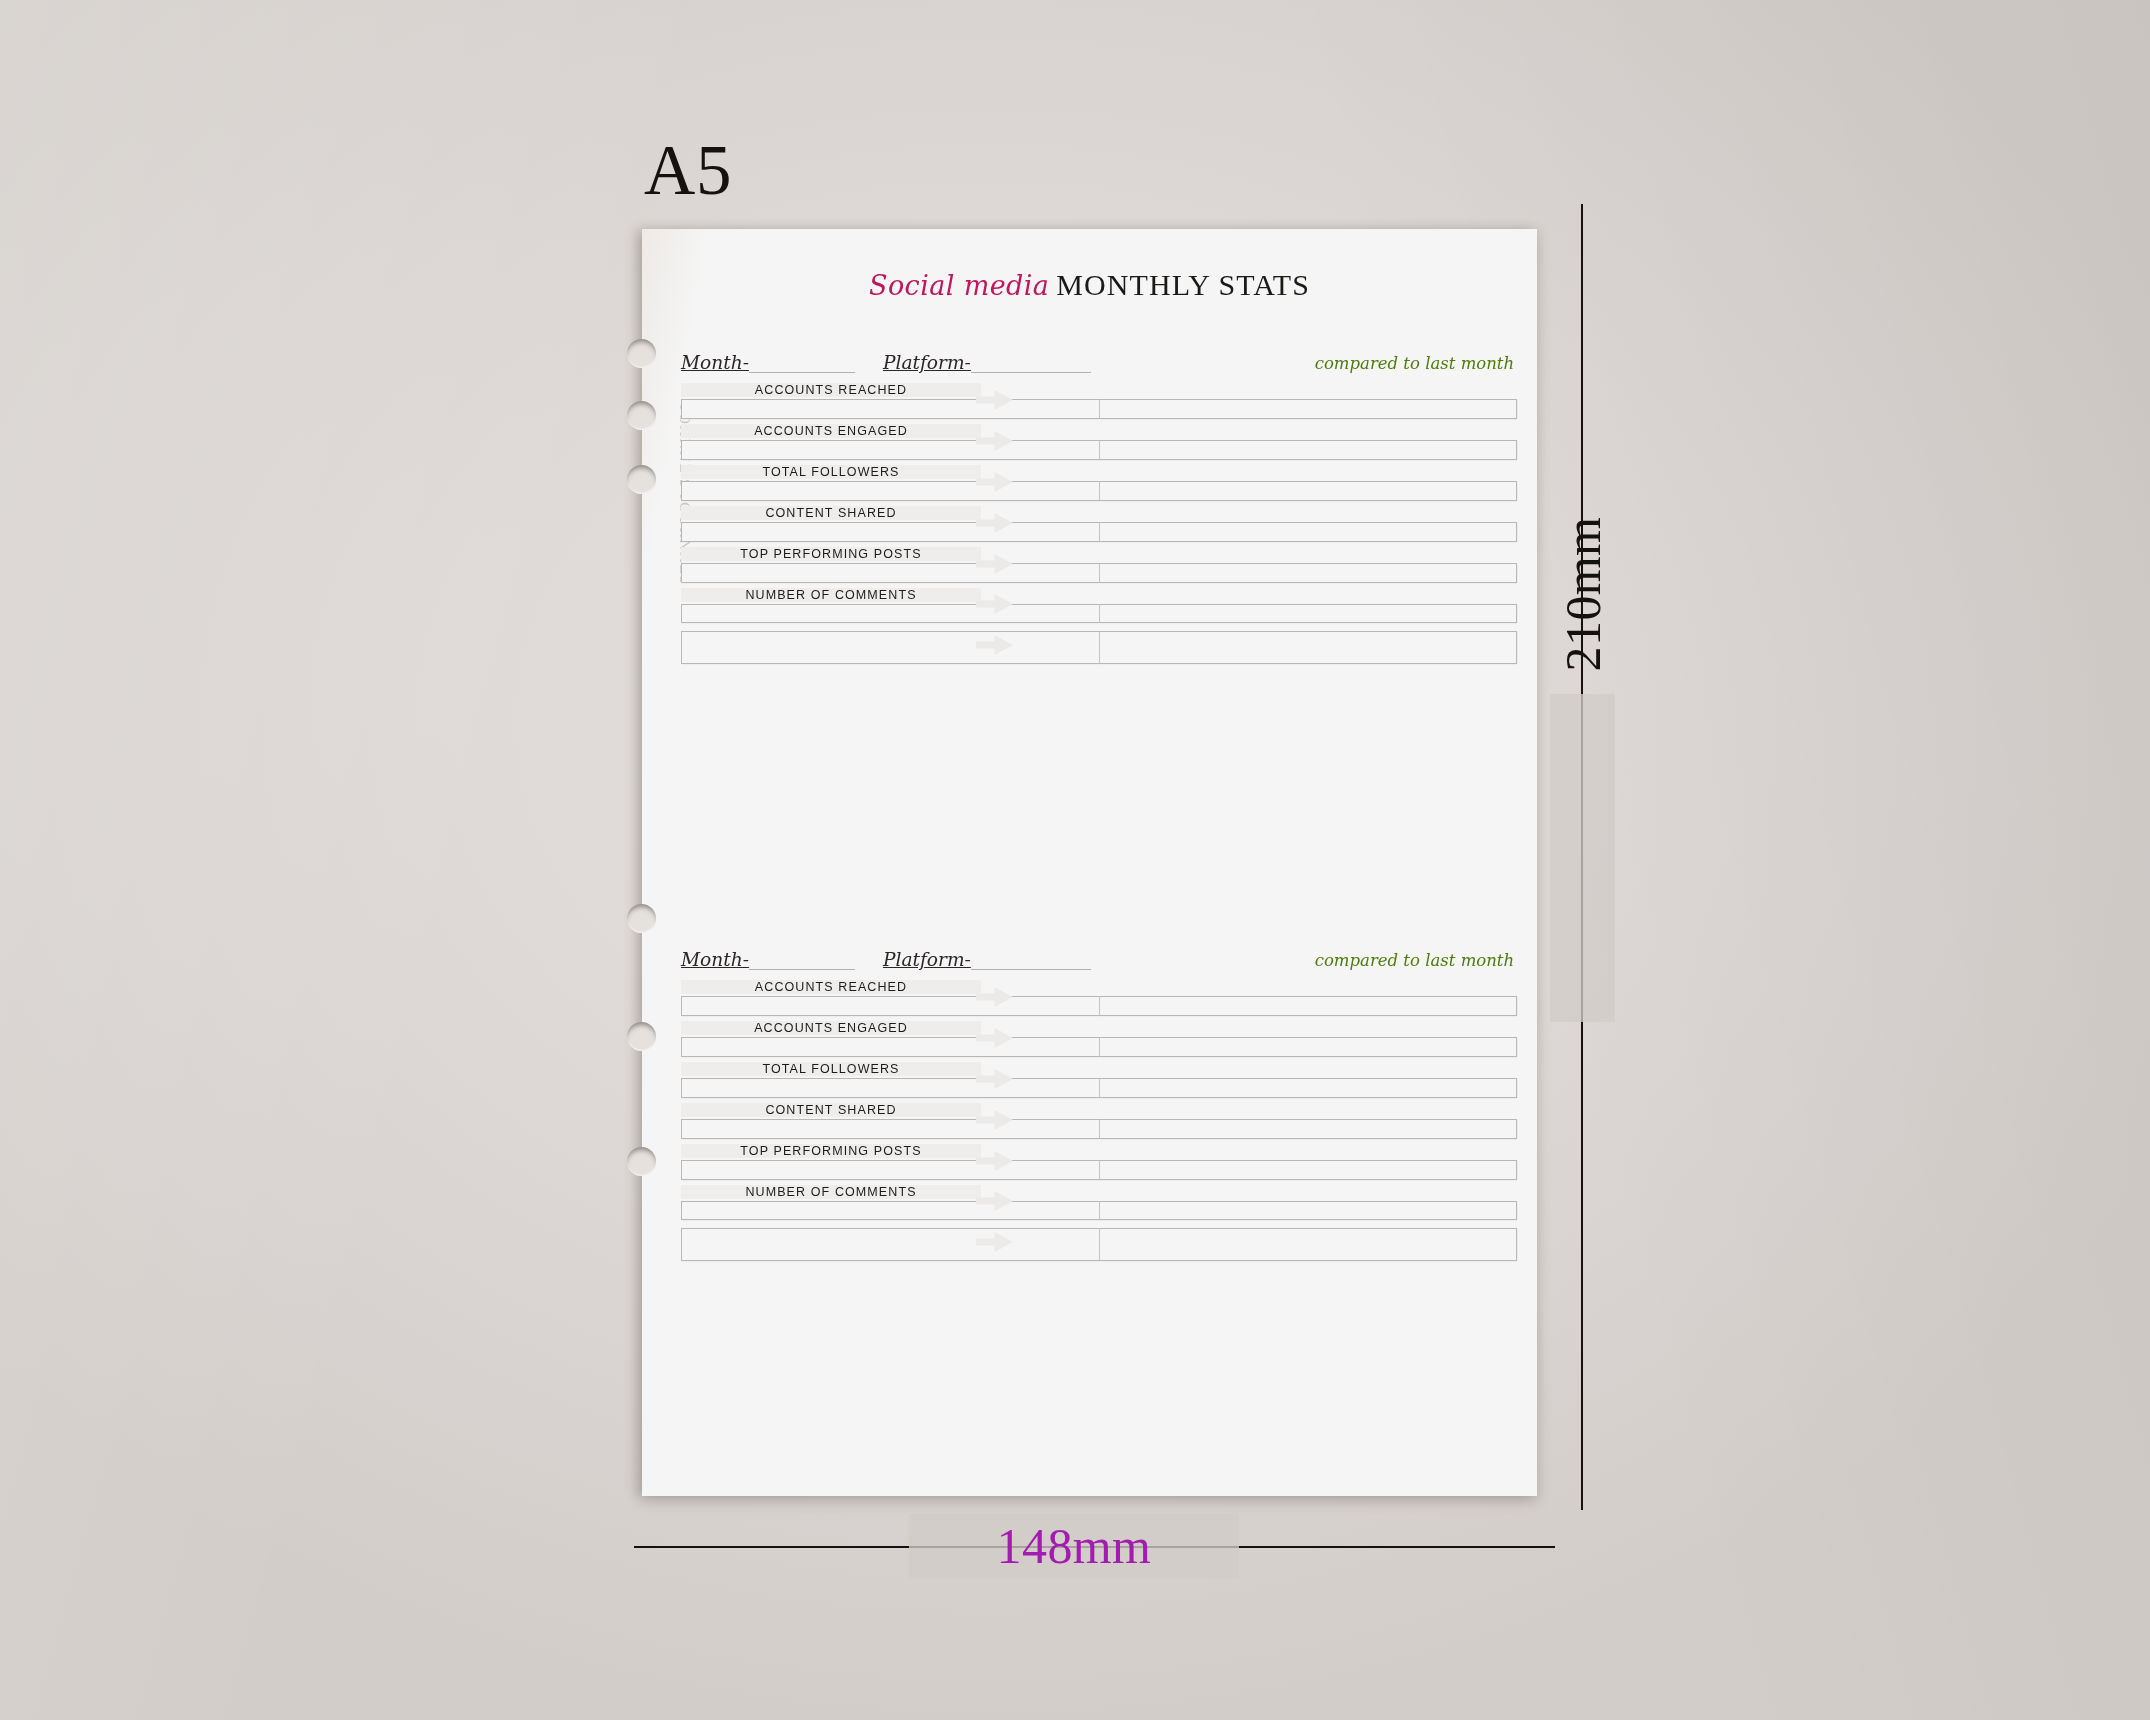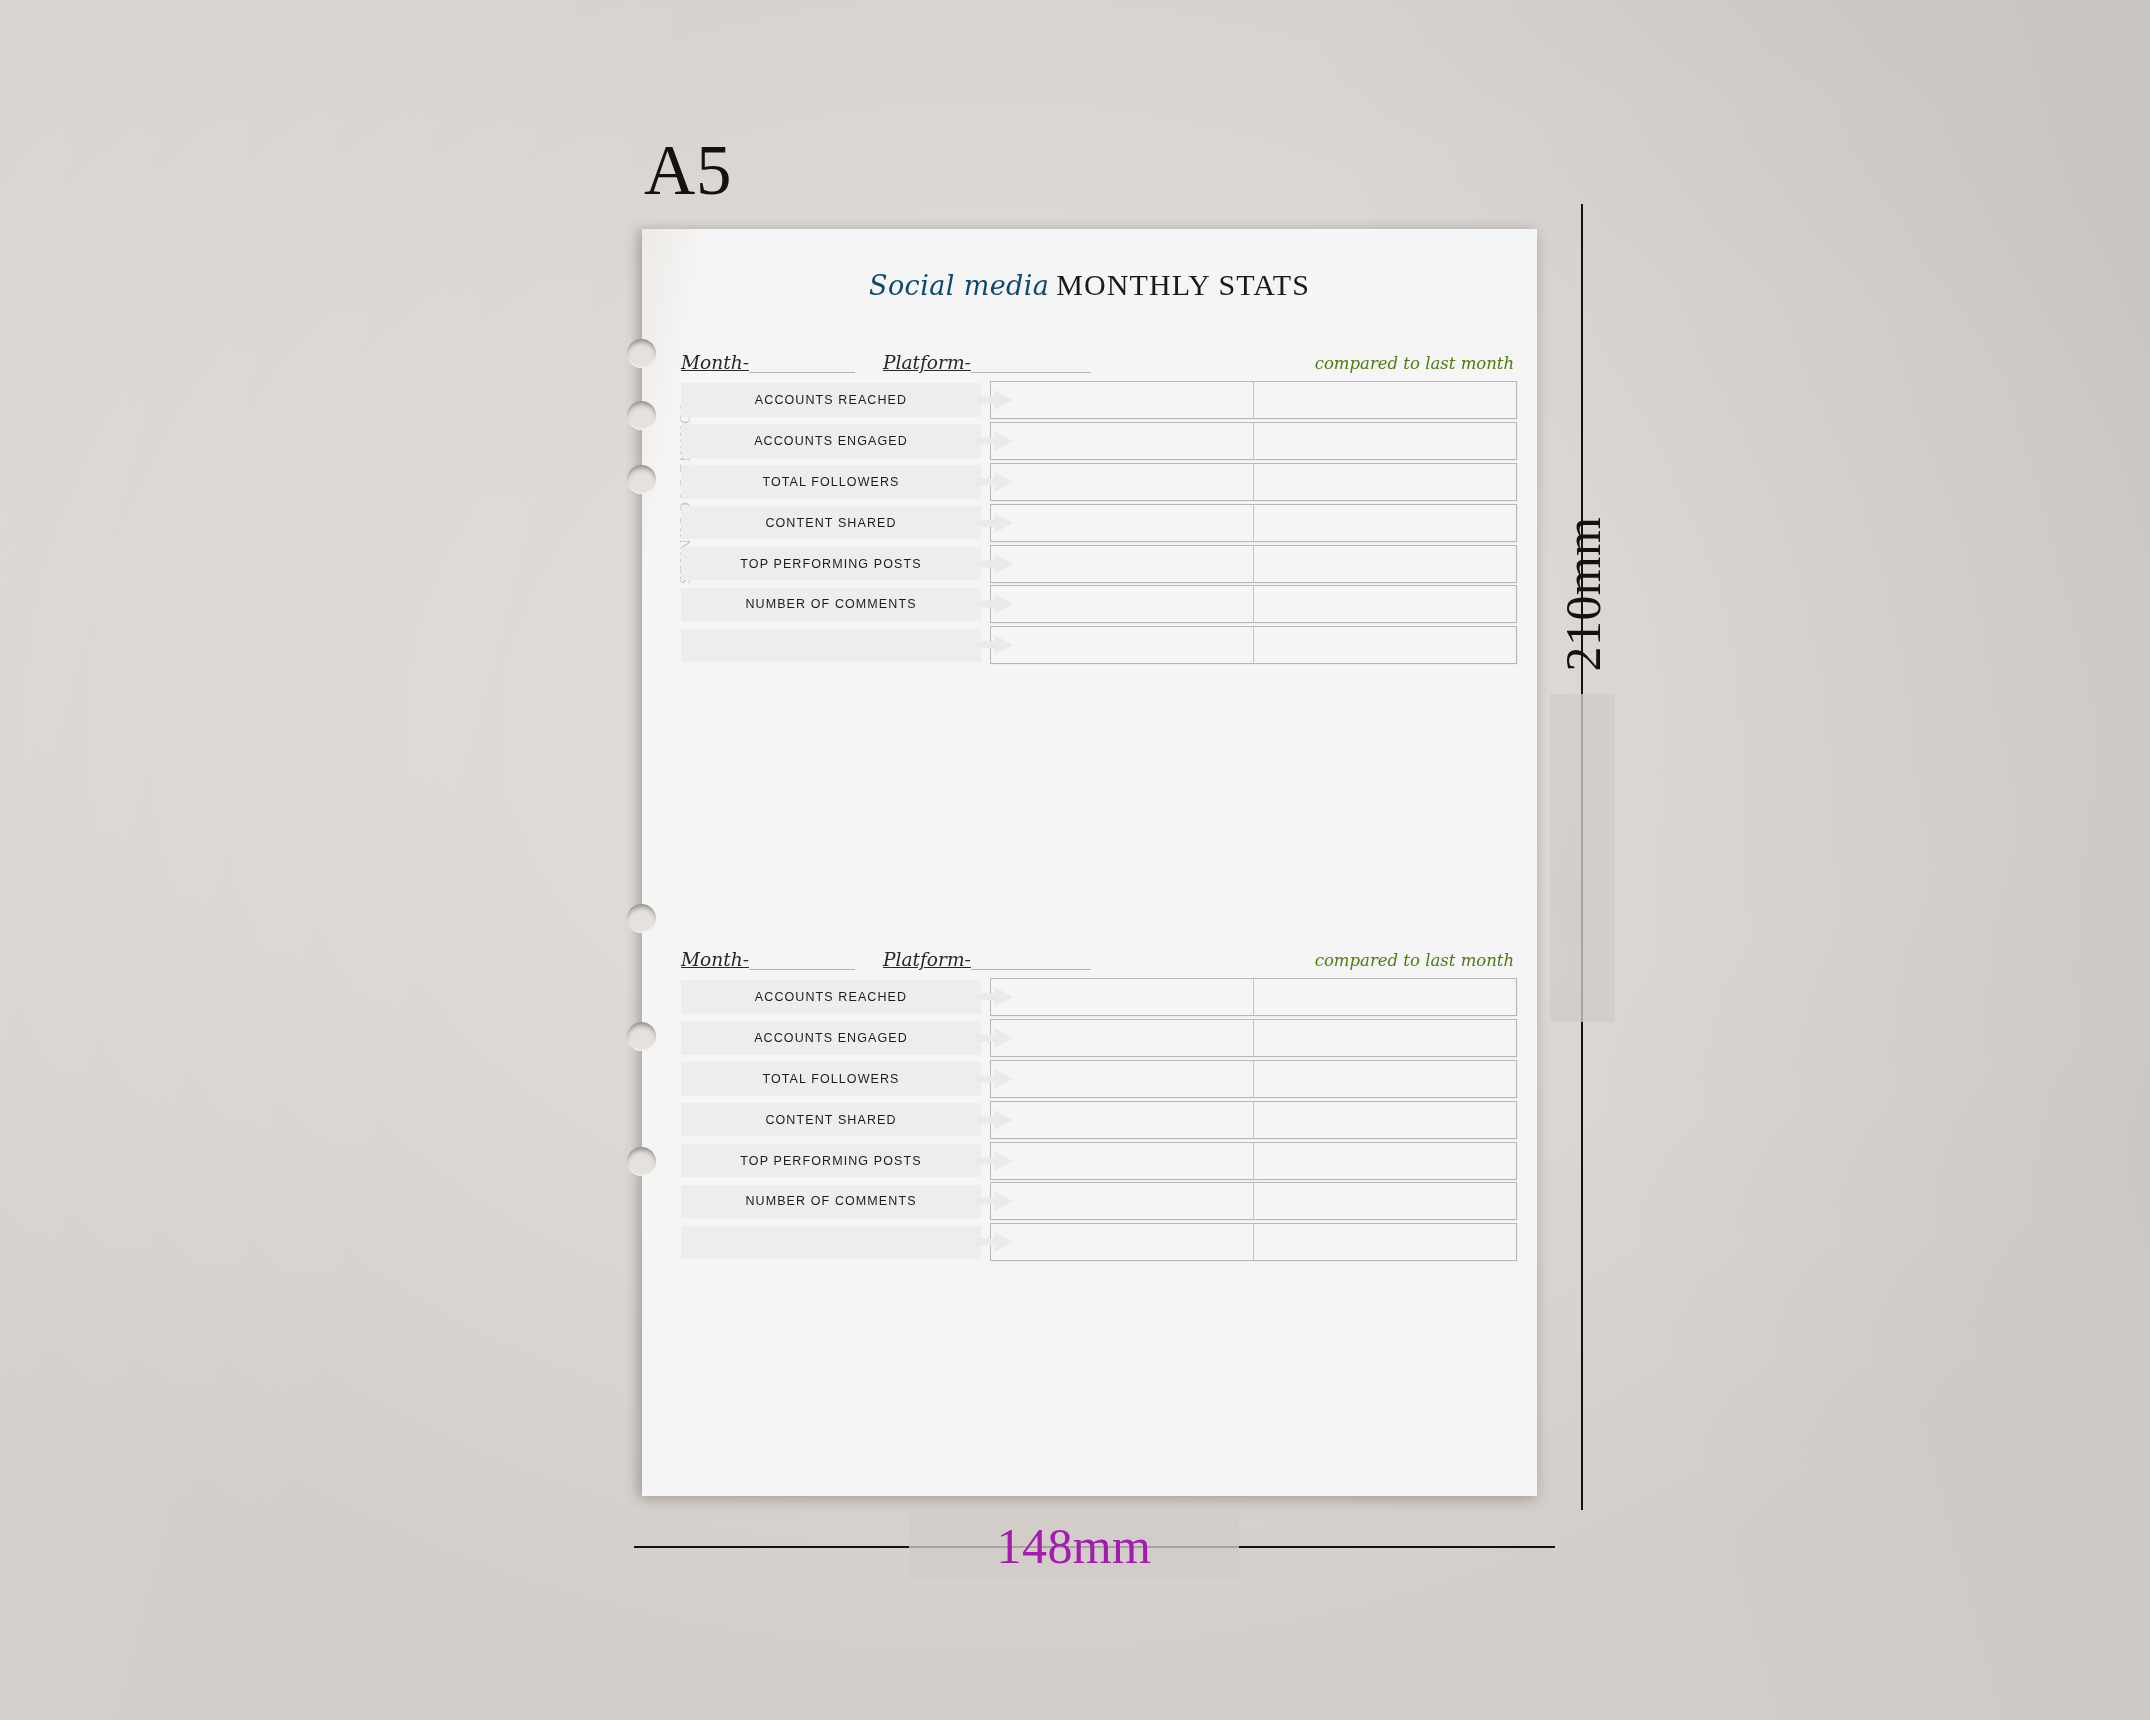--- a/index.html
+++ b/index.html
@@ -98,21 +98,21 @@
     left: 0;
     right: 0;
     top: 39px;
     text-align: center;
     white-space: nowrap;
   }
   #title-script {
     font-family: "DejaVu Serif", serif;
     font-style: italic;
     font-size: 27px;
-    color: #0c4a6e;
+    color: #be185d;
     letter-spacing: 0.4px;
   }
   #title-caps {
     font-family: "Liberation Serif", serif;
     font-size: 30px;
     color: #1c1a19;
     letter-spacing: 1.1px;
     margin-left: 7px;
   }
 
@@ -161,20 +161,21 @@
     position: absolute;
     left: 39px;
     right: 20px;
     top: 32px;
   }
   .stat-row {
     position: relative;
     display: flex;
     height: 38px;
     margin-bottom: 2.9px;
+    flex-direction: column;
   }
   .stat-label {
     width: 300px;
     background: #eeedec;
     display: flex;
     align-items: center;
     justify-content: center;
     font-family: "Liberation Sans", sans-serif;
     font-size: 12.5px;
     letter-spacing: 1.1px;

